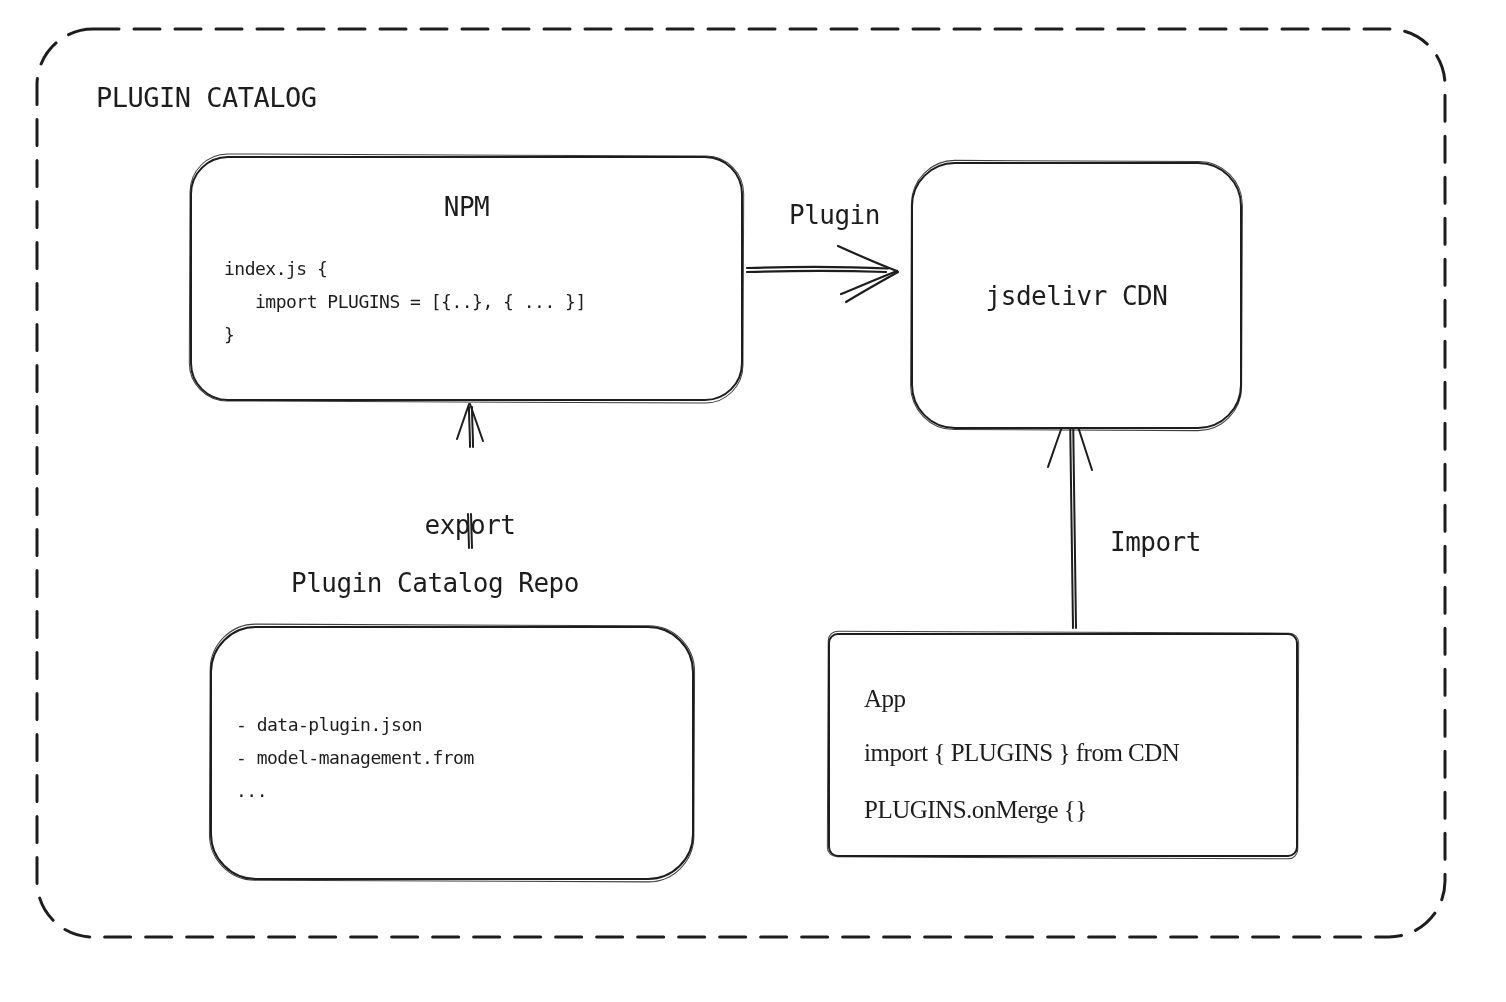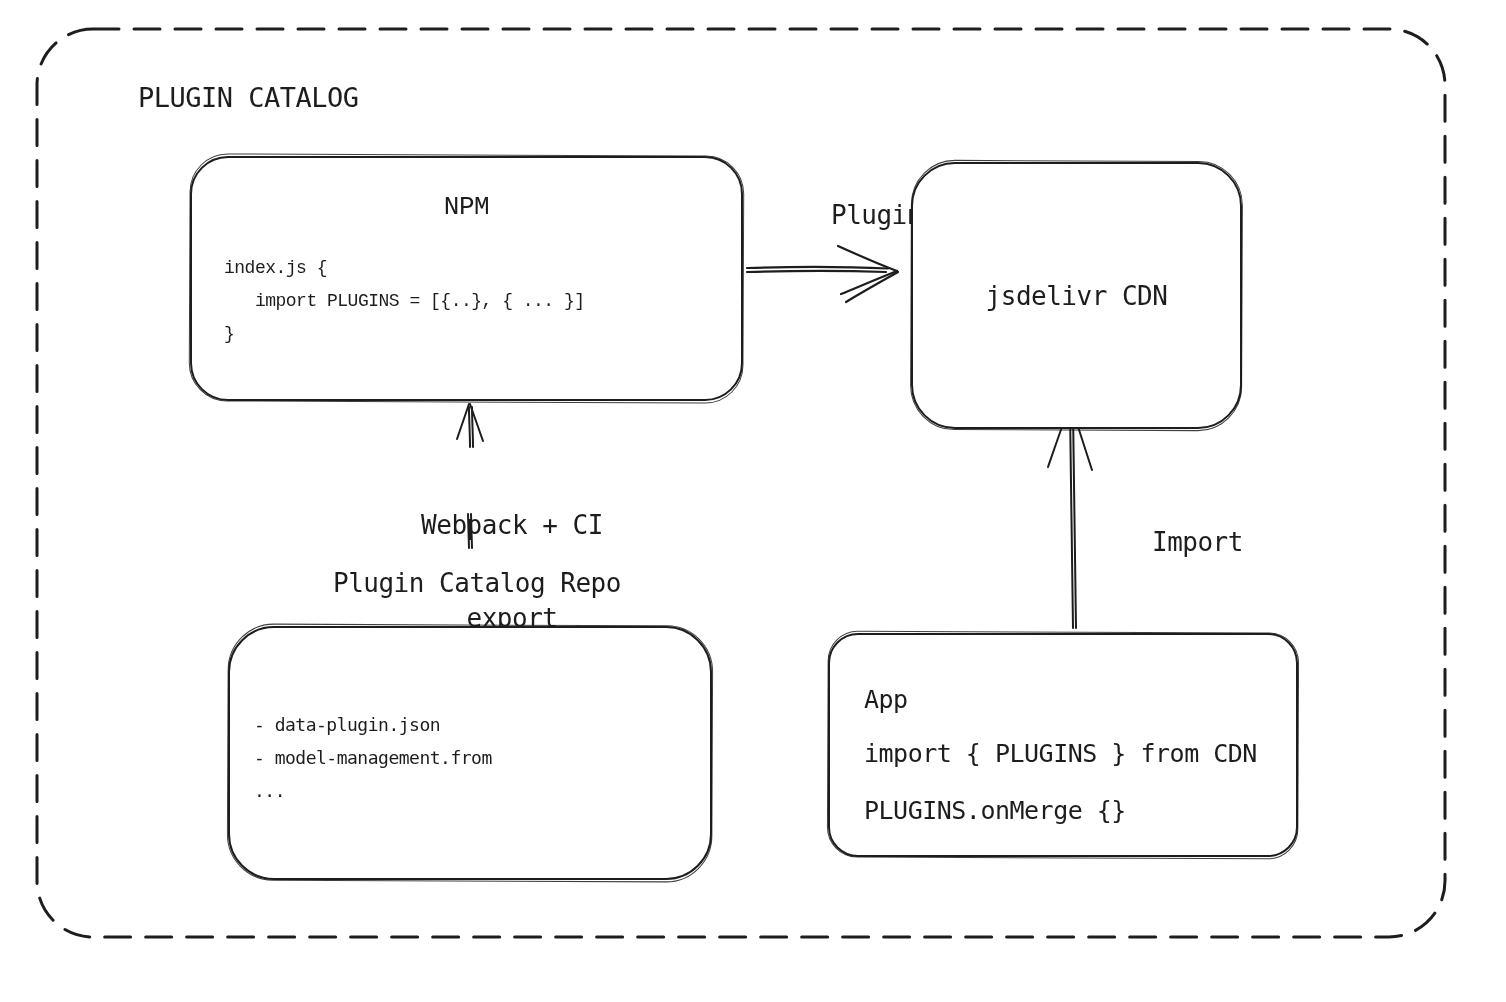--- a/index.html
+++ b/index.html
@@ -50,56 +50,55 @@
     transform:rotate(0.25deg) scale(1.003,1.012);
     pointer-events:none;
     opacity:.85;
   }
   .label{
     position:absolute;
     font-size:26px;
     line-height:31px;
     letter-spacing:-0.5px;
     white-space:pre;
-    margin-left:42px;
   }
   .code{
     position:absolute;
     font-size:18px;
     line-height:33px;
     letter-spacing:-0.5px;
     white-space:pre;
   }
   #page-title{
     left:96px; top:82px;
     font-size:27px;
   }
   
-  #npm-node{ left:190px; top:156px; width:553px; height:245px; border-radius:38px;font-family:Liberation Mono, monospace; }
+  #npm-node{ left:190px; top:156px; width:553px; height:245px; border-radius:38px; }
   #npm-title{
     position:absolute; left:0; right:0; top:34px;
     text-align:center; font-size:26px; letter-spacing:-0.5px;
   }
   #npm-code{ left:32px; top:94px; position:absolute; }
   
   #cdn-node{
     left:911px; top:162px; width:331px; height:267px; border-radius:44px;
     display:flex; align-items:center; justify-content:center;
   }
   #cdn-label{ font-size:26px; letter-spacing:-0.5px; }
   
   #cache-label{ left:789px; top:200px; }
   #build-label{ left:340px; top:448px; width:260px; text-align:center; }
   #import-label{ left:1110px; top:527px; }
   
   #repo-title{ left:291px; top:568px; }
-  #repo-node{ left:228px; top:626px; width:484px; height:254px; border-radius:46px; }
+  #repo-node{ left:210px; top:626px; width:484px; height:254px; border-radius:46px; }
   #repo-items{ left:24px; top:80px; position:absolute; }
   
-  #app-node{ left:828px; top:633px; width:470px; height:224px; border-radius:30px; }
+  #app-node{ left:828px; top:633px; width:470px; height:224px; border-radius:10px;font-family:Liberation Serif, serif; }
   .app-line{ position:absolute; left:34px; font-size:25px; letter-spacing:-0.5px; white-space:pre; }
   #app-title{ top:50px; }
   #app-code-0{ top:104px; }
   #app-code-1{ top:161px; }
 </style>
 </head>
 <body>
 
 <div id="stage">
 
@@ -145,21 +144,20 @@
     </div>
   </div>
 
   <div id="cache-label" class="label">Plugin</div>
 
   <div id="cdn-node" class="node">
     <span id="cdn-label">jsdelivr CDN</span>
   </div>
 
   <div id="build-label" class="label">
-    <div>Webpack + CI</div>
     <div>export</div>
   </div>
 
   <div id="repo-title" class="label">Plugin Catalog Repo</div>
 
   <div id="repo-node" class="node">
     <div id="repo-items">
       <div class="code" style="position:static">- data-plugin.json</div>
       <div class="code" style="position:static">- model-management.from</div>
       <div class="code" style="position:static">...</div>

